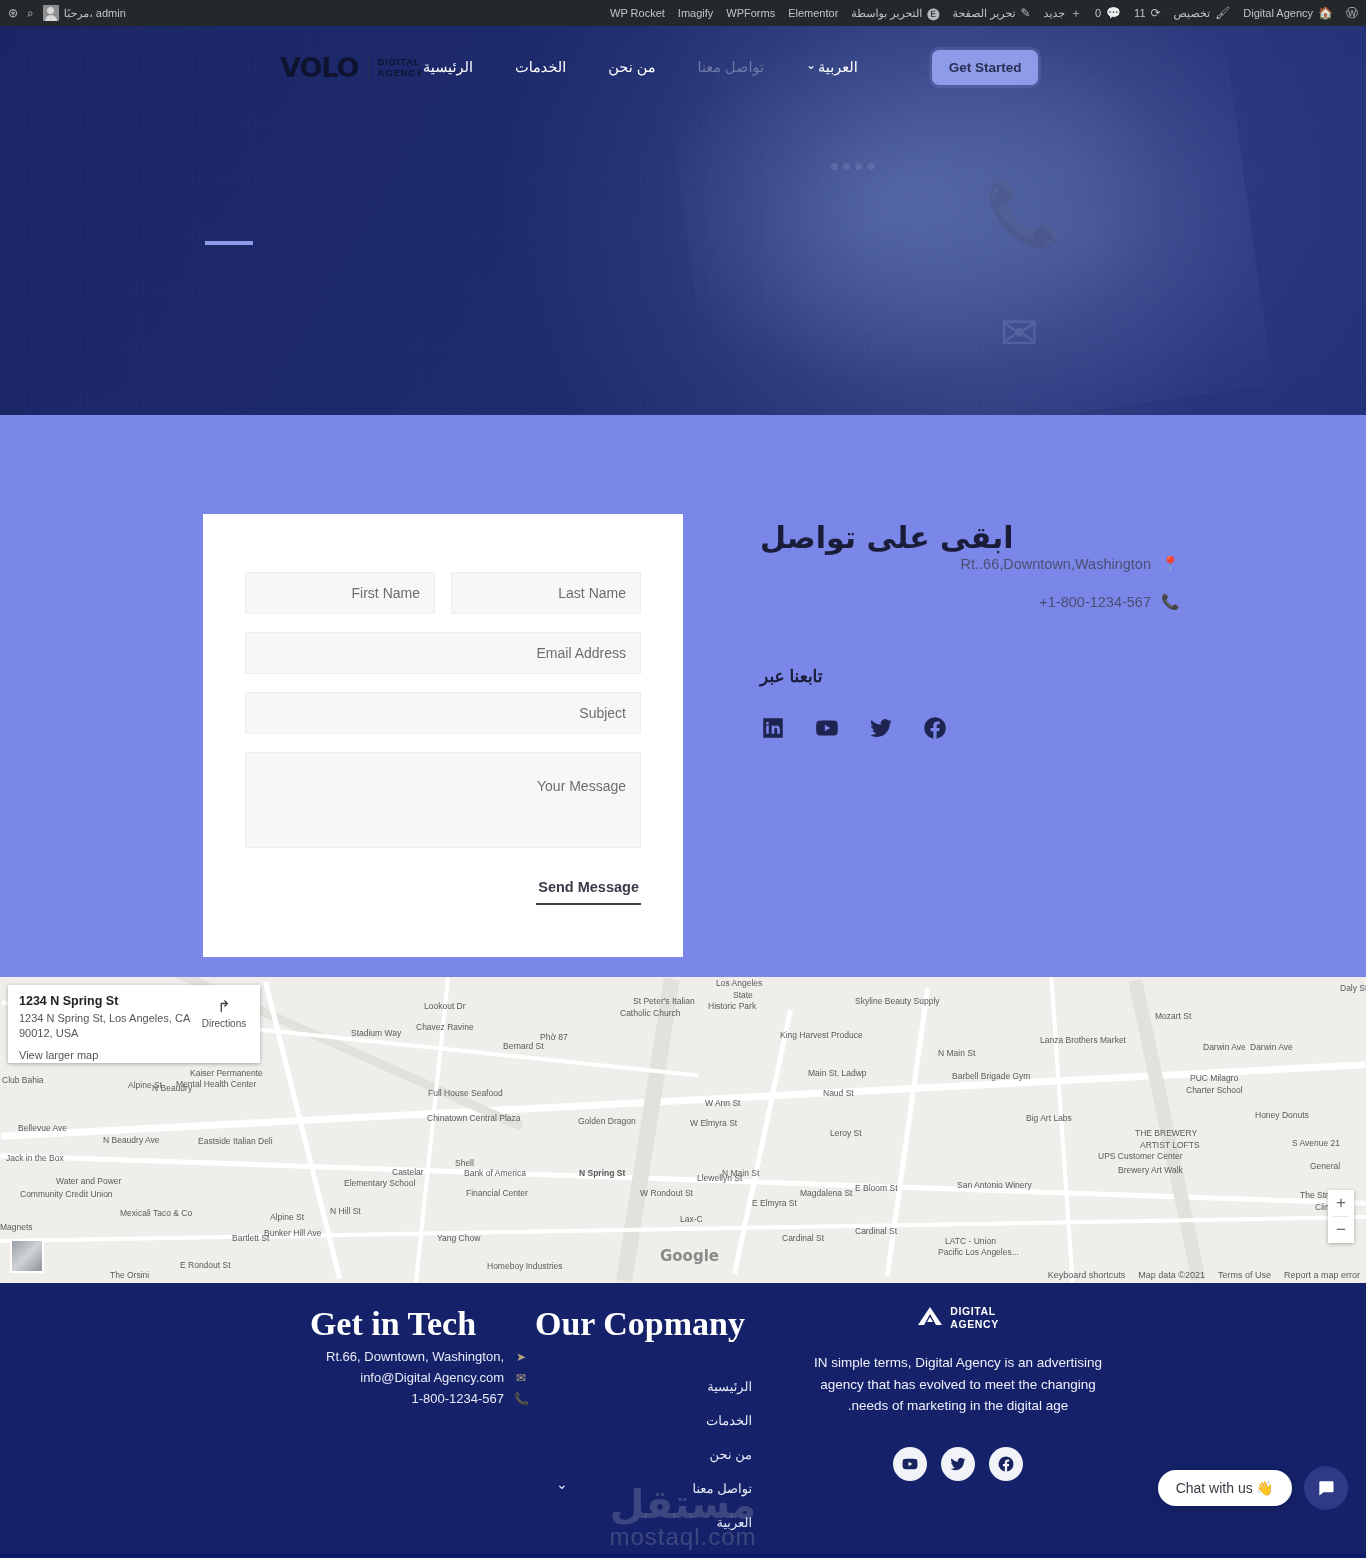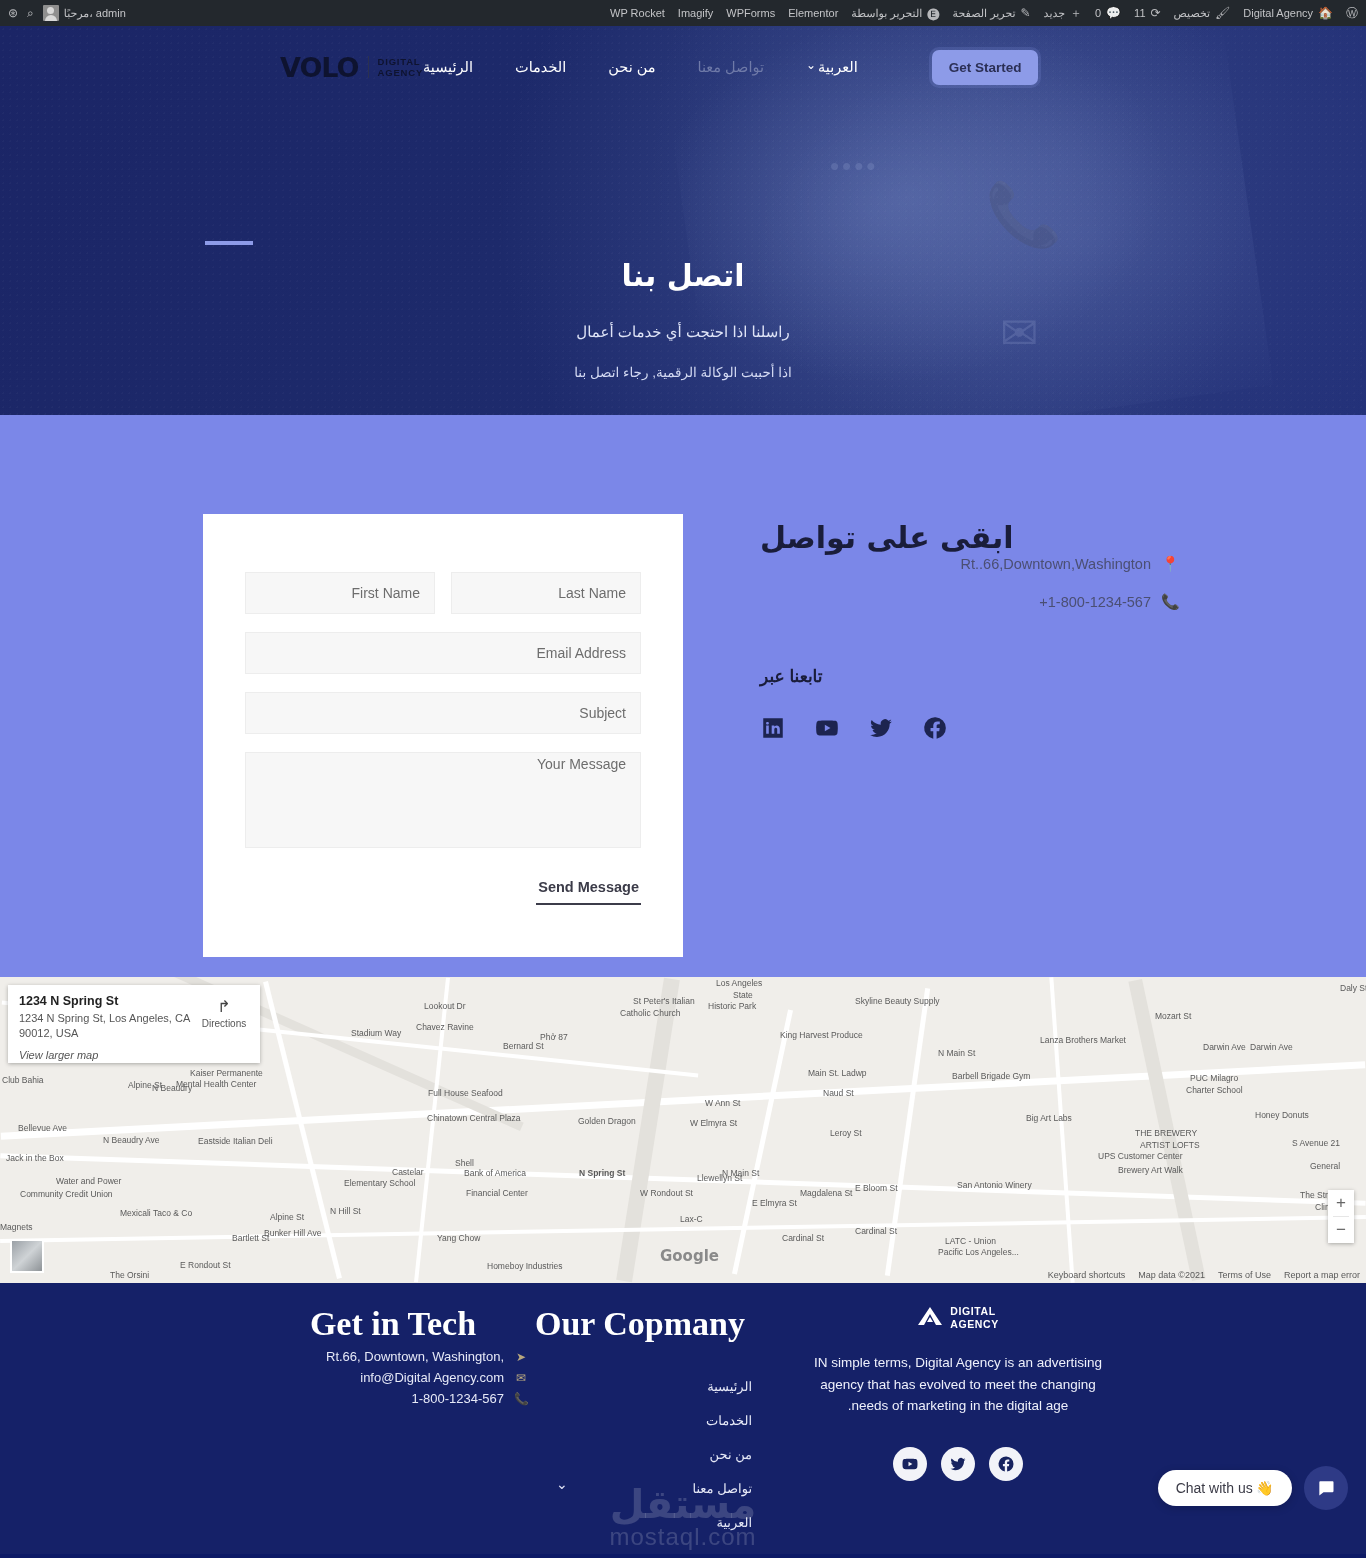--- a/index.html
+++ b/index.html
@@ -80,21 +80,21 @@
     position: absolute; left: 203px; top: 99px; width: 480px; height: 443px; background: #fff;
   }
   .form-inner { padding: 58px 42px 0 42px; }
   .row2 { display: flex; gap: 16px; }
   .fld {
     width: 100%; height: 42px; background: #f7f7f7; border: 1px solid #ededed;
     padding: 0 14px; font-size: 14px; color: #6d6d6d; text-align: right; direction: ltr;
     font-family: "Liberation Sans", sans-serif; outline: none; margin-bottom: 18px;
   }
   .fld::placeholder { color: #6d6d6d; }
-  textarea.fld { height: 96px; padding-top: 2px; resize: none; line-height: 1.4; }
+  textarea.fld { height: 96px; padding-top: 24px; resize: none; line-height: 1.4; }
   .send-wrap { text-align: right; margin-top: 8px; }
   .btn-send {
     background: none; border: none; border-bottom: 2px solid #3c3c4a; color: #3b3b48;
     font-size: 14.5px; font-weight: 700; padding: 0 2px 8px 2px; cursor: pointer; direction: ltr;
   }
   .info-col { position: absolute; right: 186px; top: 105px; width: 420px; text-align: left; }
   .info-title { font-size: 30px; color: #1a1d3a; font-weight: 700; font-family:"DejaVu Sans", sans-serif;
                 text-align: left; }
   .info-line { display: flex; align-items: center; justify-content: flex-start;
                gap: 13px; margin-top: 0; direction: rtl; }
@@ -113,21 +113,21 @@
   .road { position: absolute; background: #ffffff; }
   .road.grey { background: #e3e1dc; }
   .map-lbl { position: absolute; font-size: 8.5px; color: #5a5a5a; font-family:"Liberation Sans", sans-serif;
              direction: ltr; white-space: nowrap; }
   .map-card {
     position: absolute; left: 8px; top: 8px; width: 252px; height: 78px; background: #fff;
     box-shadow: 0 1px 4px rgba(0,0,0,.3); padding: 9px 11px; direction: ltr; text-align: left;
   }
   .mc-title { font-size: 12.5px; font-weight: 700; color: #222; }
   .mc-addr { font-size: 11px; color: #555; line-height: 1.35; margin-top: 3px; }
-  .mc-link { font-size: 11px; color: #555; margin-top: 8px; cursor: pointer; font-style: italic; }
+  .mc-link { font-size: 11px; color: #555; margin-top: 8px; cursor: pointer; }
   .mc-dir { position: absolute; right: 10px; top: 12px; text-align: center; width: 52px; }
   .mc-dir .ico { font-size: 16px; color: #444; }
   .mc-dir .txt { font-size: 10px; color: #555; margin-top: 2px; }
   .map-thumb { position:absolute; left: 10px; bottom: 10px; width: 34px; height: 34px;
                background: linear-gradient(135deg,#9aa0a6,#cfd3d6,#8d9296); border: 2px solid #fff; }
   .zoom-ctl { position: absolute; right: 12px; bottom: 40px; width: 26px; background: #fff;
               box-shadow: 0 1px 4px rgba(0,0,0,.3); direction: ltr;}
   .zoom-btn { height: 26px; display:flex;align-items:center;justify-content:center;
               font-size: 17px; color: #666; cursor: pointer; }
   .zoom-div { height:1px; background:#e6e6e6; margin: 0 5px; }
@@ -263,25 +263,20 @@
       <span class="logo-volo">VOLO</span>
       <span class="logo-sep"></span>
       <span class="logo-da">
         <span>DIGITAL</span><br>
         <span>AGENCY</span>
       </span>
     </div>
   </div>
 
   <div class="hero-bar"></div>
-  <div class="hero-center">
-    <div class="hero-title">اتصل بنا</div>
-    <div class="hero-sub1">راسلنا اذا احتجت أي خدمات أعمال</div>
-    <div class="hero-sub2">اذا أحببت الوكالة الرقمية, رجاء اتصل بنا</div>
-  </div>
 </div>
 
 <div class="contact">
 
   <div class="form-card">
     <div class="form-inner">
       <div class="row2">
         <input class="fld" value="" placeholder="Last Name" style="">
         <input class="fld" value="" placeholder="First Name" style="">
       </div>

